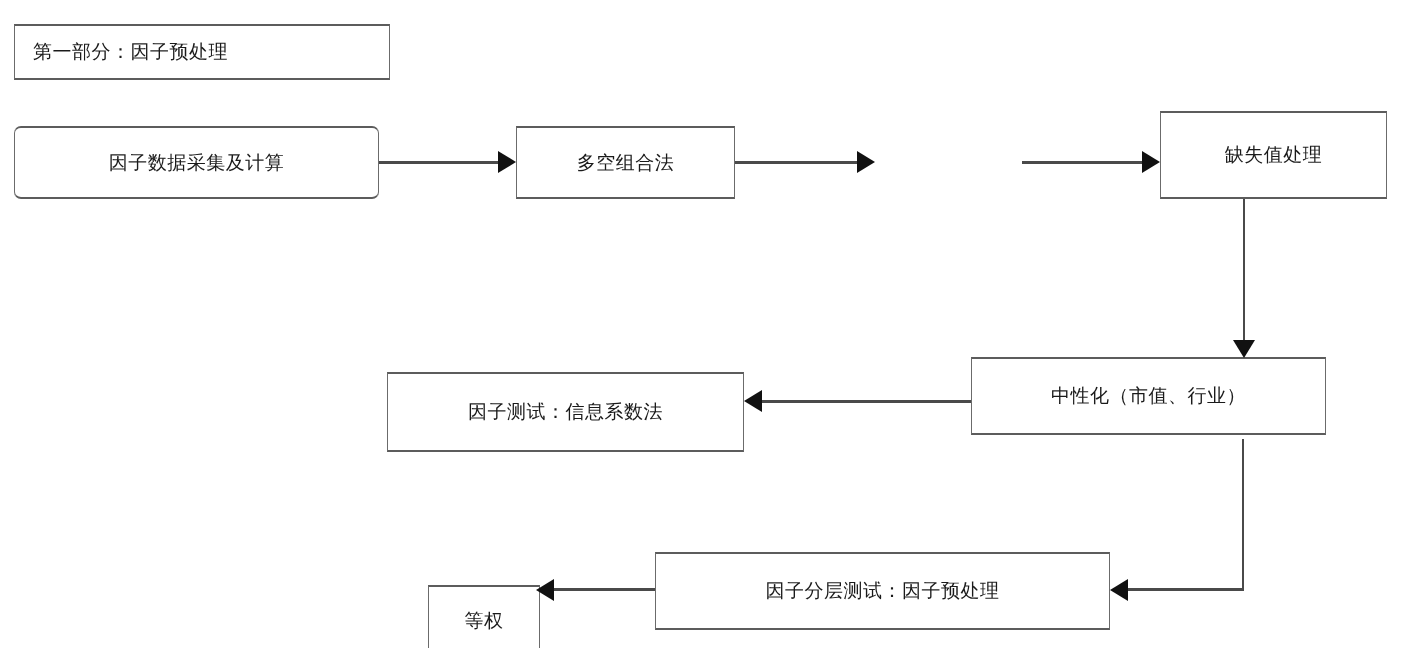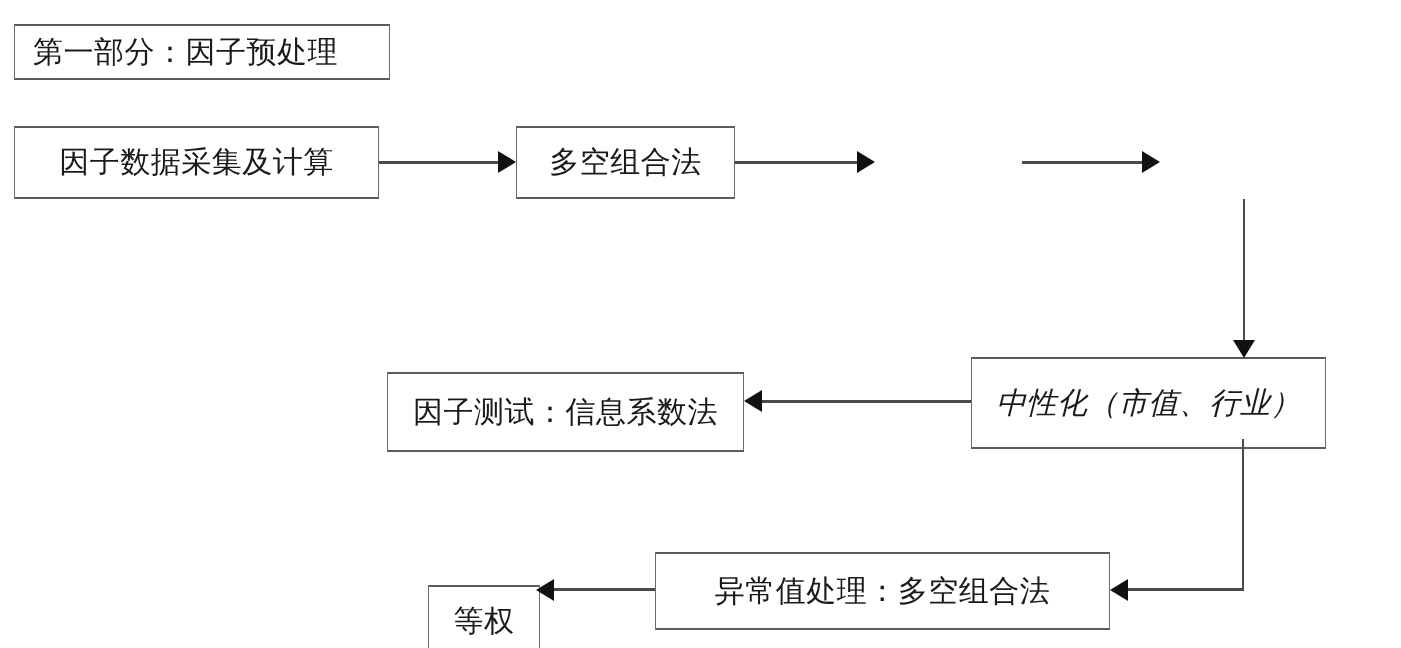--- a/index.html
+++ b/index.html
@@ -25,21 +25,21 @@
     box-sizing: border-box;
     background: #ffffff;
     border: 1px solid #6b6b6b;
     border-top: 2px solid #5c5c5c;
     border-bottom: 2px solid #5c5c5c;
     display: flex;
     align-items: center;
     justify-content: center;
     color: #1a1a1a;
     font-family: "DejaVu Serif", "Liberation Serif", serif;
-    font-size: 30px;
+    font-size: 19px;
     line-height: 1.15;
     letter-spacing: 0.5px;
     white-space: nowrap;
     user-select: none;
   }
   .node .label {
     display: block;
     padding: 0 10px;
   }
 
@@ -86,41 +86,44 @@
 </style>
 </head>
 <body>
 
 <div id="canvas">
 
   <div class="node section" style="left:14px; top:24px; width:376px; height:56px;">
     <span class="label">第一部分：因子预处理</span>
   </div>
 
-  <div class="node" style="left:14px; top:126px; width:365px; height:73px;">
+  <div class="node" style="left:14px; top:126px; width:365px; height:73px;border-radius:7px;">
     <span class="label">因子数据采集及计算</span>
   </div>
 
   <div class="node" style="left:516px; top:126px; width:219px; height:73px;">
     <span class="label">多空组合法</span>
   </div>
 
 
+  <div class="node" style="left:1160px; top:111px; width:227px; height:88px;">
+    <span class="label">缺失值处理</span>
+  </div>
 
 
-  <div class="node" style="left:971px; top:357px; width:355px; height:92px;font-style:italic;">
+  <div class="node" style="left:971px; top:357px; width:355px; height:78px;">
     <span class="label">中性化（市值、行业）</span>
   </div>
 
   <div class="node" style="left:387px; top:372px; width:357px; height:80px;">
     <span class="label">因子测试：信息系数法</span>
   </div>
 
   <div class="node" style="left:655px; top:552px; width:455px; height:78px;">
-    <span class="label">异常值处理：多空组合法</span>
+    <span class="label">因子分层测试：因子预处理</span>
   </div>
 
   <div class="node" style="left:428px; top:558px; width:112px; height:72px;margin-top:27px;">
     <span class="label">等权</span>
   </div>
 
   <div class="hline" style="left:379px; top:161px; width:122px;"></div>
   <div class="arrow right" style="left:498px; top:151px;"></div>
 
   <div class="hline" style="left:735px; top:161px; width:125px;"></div>

